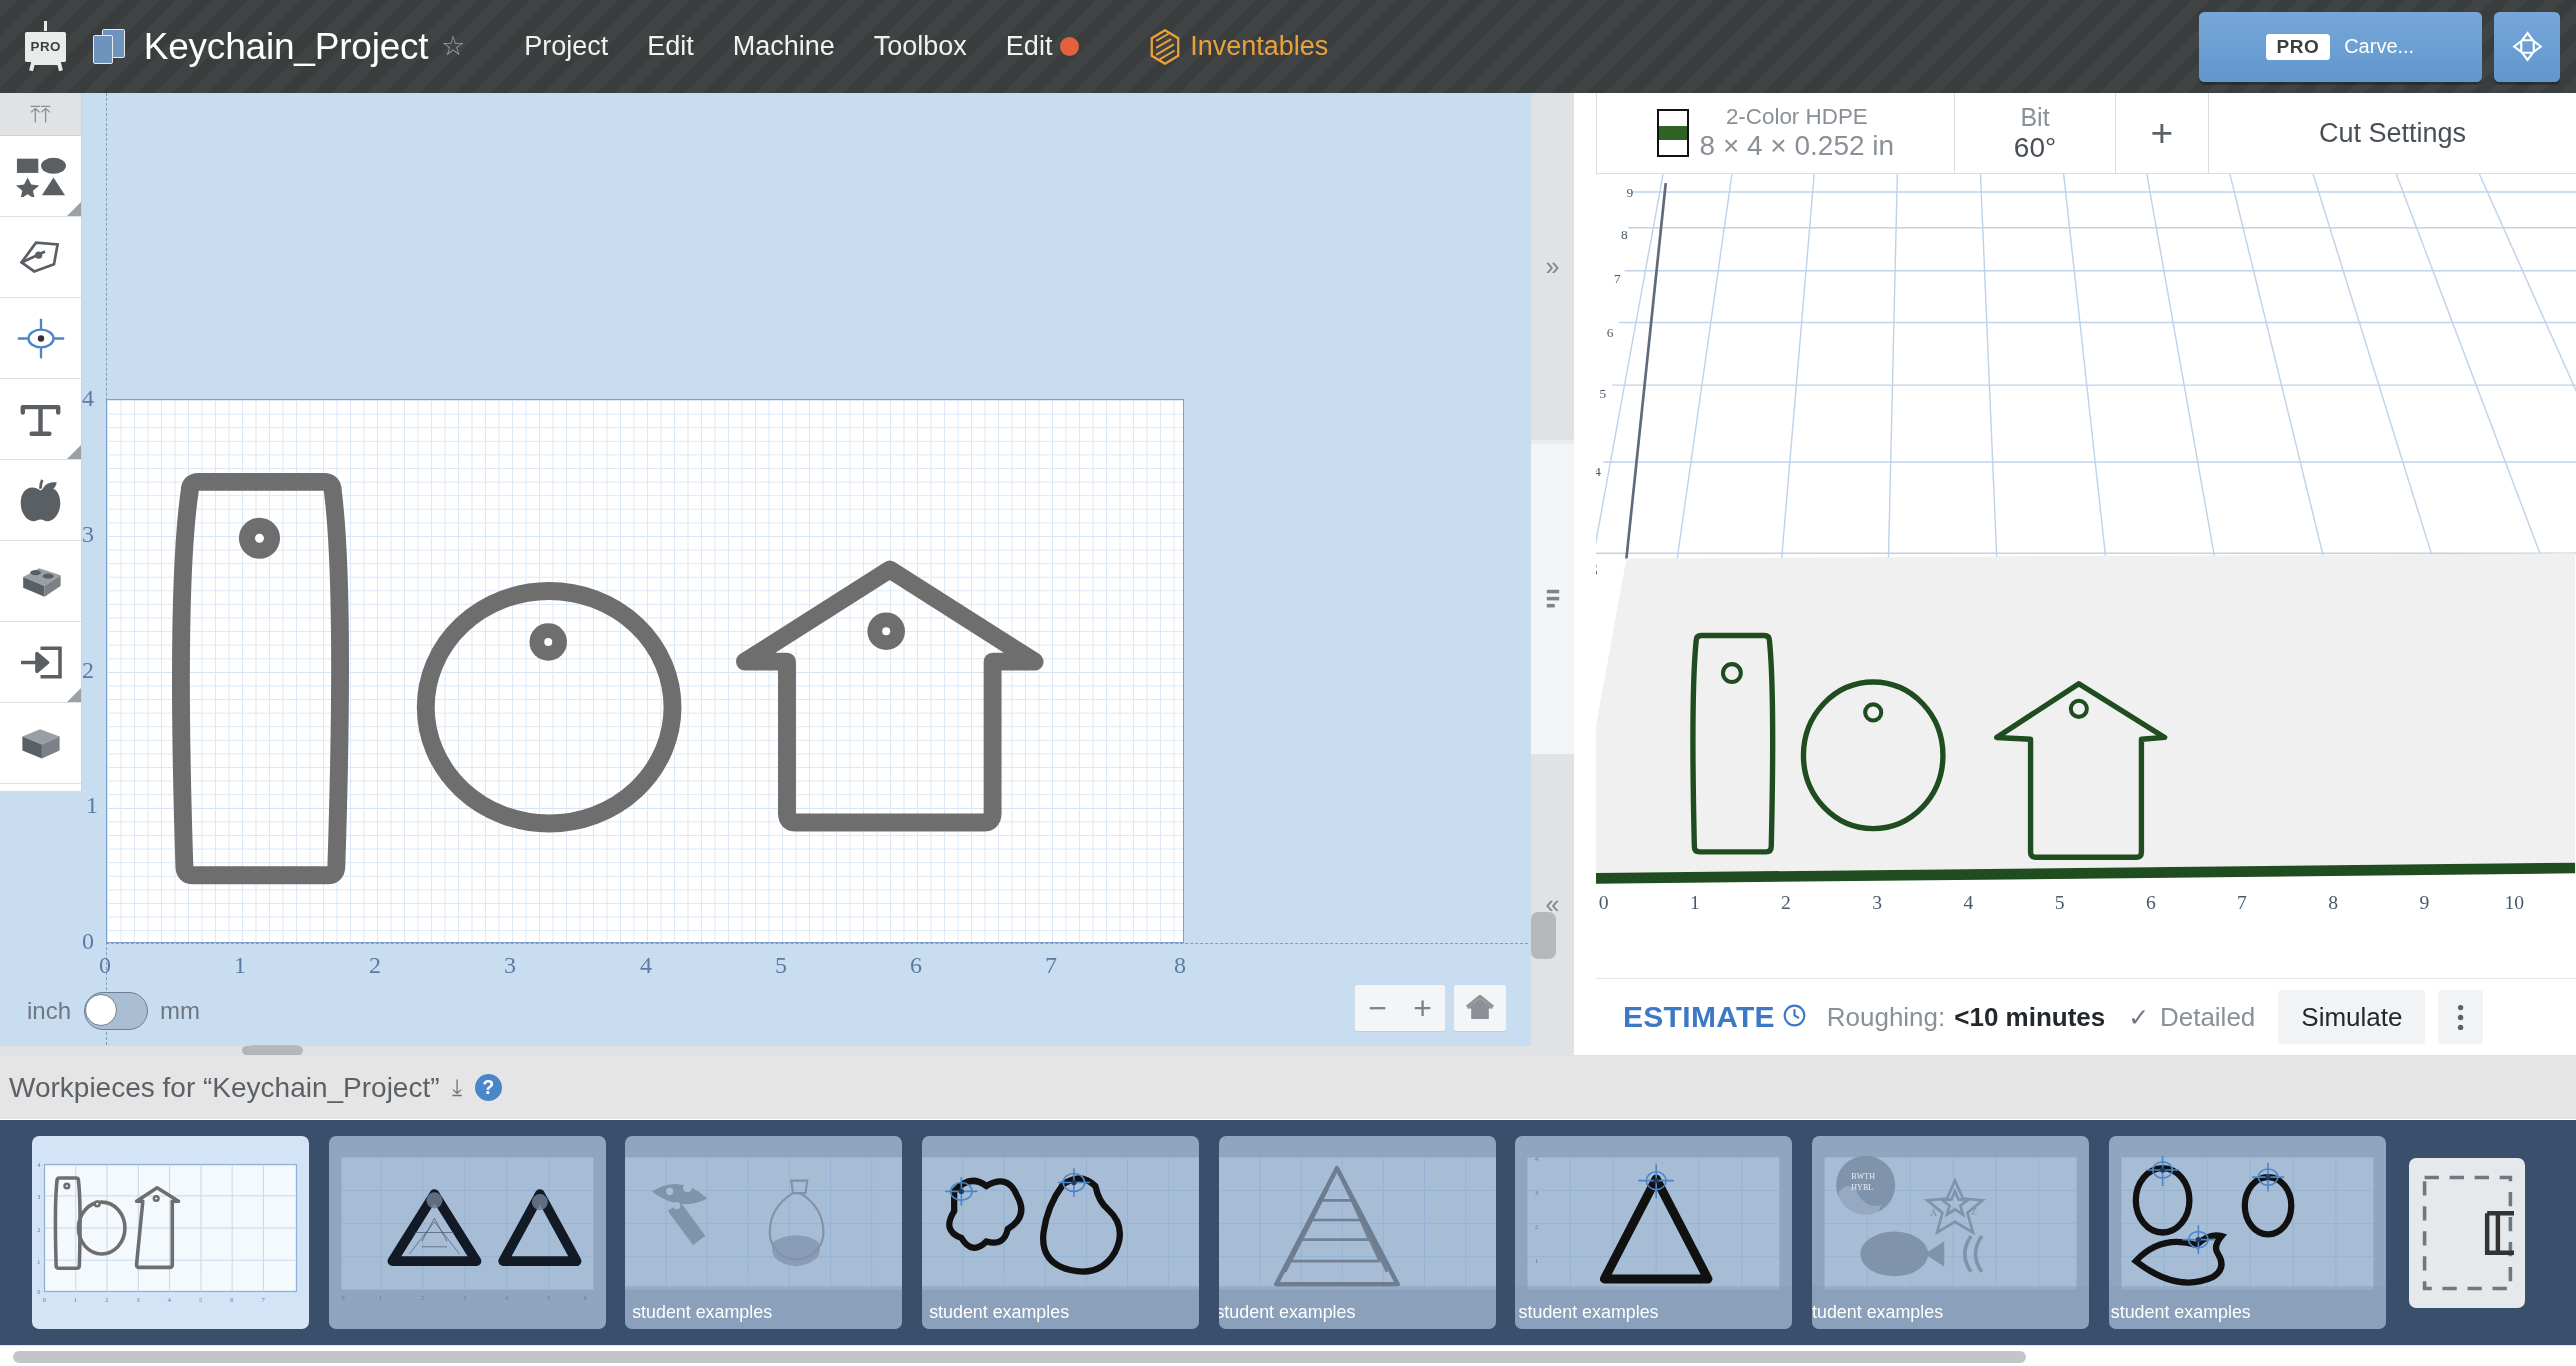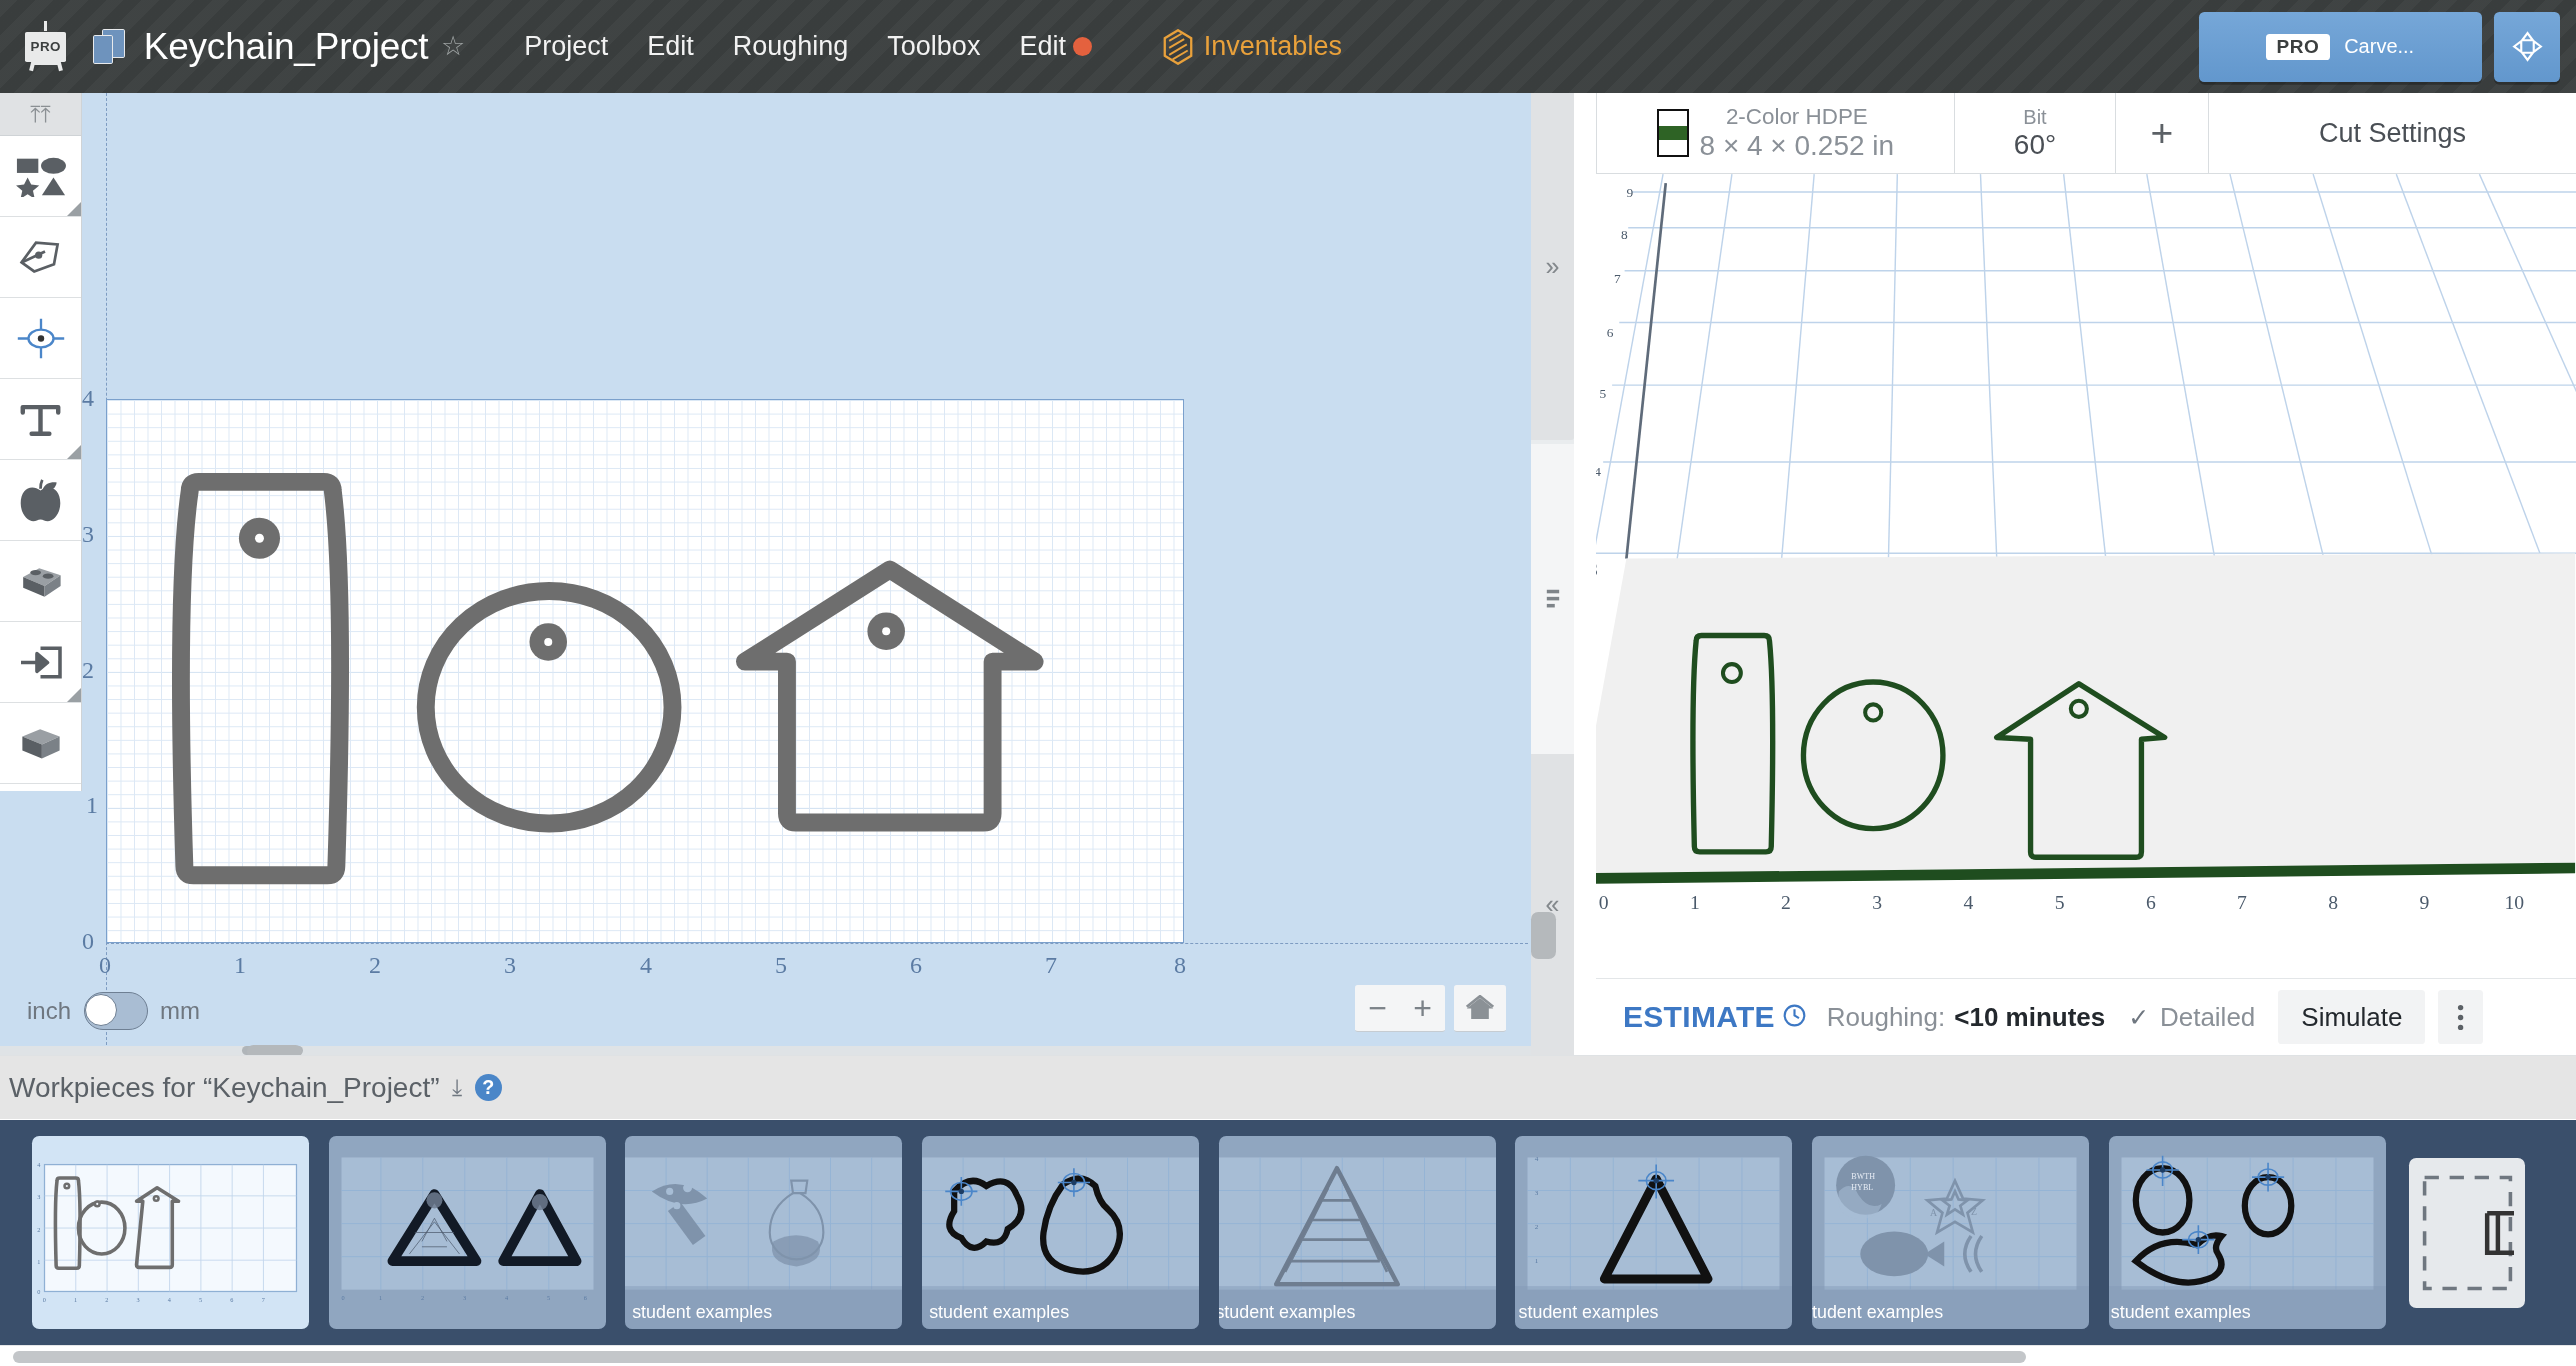--- a/index.html
+++ b/index.html
@@ -186,21 +186,21 @@
   }
   .mat-swatch {
     width:32px; height:48px; border:2.7px solid #111; background:#ffffff; flex:0 0 auto;
     display:flex; flex-direction:column;
   }
   .mat-swatch i { display:block; width:100%; }
   .mat-text { display:flex; flex-direction:column; align-items:center; margin-left:10.7px; }
   .mat-name { color:#8a9097; font-size:22.4px; }
   .mat-dims { color:#8a9097; font-size:28px; }
   .bit-stack { display:flex; flex-direction:column; align-items:center; }
-  .bit-label { color:#8a9097; font-size:20px; }
+  .bit-label { color:#8a9097; font-size:25px; }
   .bit-val { color:#4a4f55; font-size:28px; }
   .plus-cell { color:#5c6166; font-size:39px; }
   .cut-settings { color:#4a4f55; font-size:27px; }
 
   #viewer { position:absolute; left:0; top:81px; width:980px; height:805px; }
 
   #estimate-bar {
     position:absolute; left:0; bottom:0; width:980px; height:77px;
     display:flex; align-items:center; padding-left:27px; gap:0px;
     border-top:0.9px solid #e3e6e8; background:#ffffff;
@@ -287,21 +287,21 @@
       <div class="doc-back"></div>
       <div class="doc-front"></div>
     </div>
 
     <div id="project-title">Keychain_Project</div>
     <div class="star-icon">☆</div>
 
     <div id="menu">
       <div class="menu-item">Project</div>
       <div class="menu-item">Edit</div>
-      <div class="menu-item">Roughing</div>
+      <div class="menu-item">Machine</div>
       <div class="menu-item">Toolbox</div>
       <div style="display:flex;align-items:center;">
         <div class="menu-item">Edit</div>
         <div class="status-dot"></div>
       </div>
       <div class="inv-group">
         <svg class="inv-logo" viewBox="0 0 34 40">
           <path d="M17 1 L32 10 L32 30 L17 39 L2 30 L2 10 Z" fill="none" stroke="#e9a13b" stroke-width="2.6"></path>
           <path d="M7 13 L21 5" stroke="#e9a13b" stroke-width="2.2" fill="none"></path>
           <path d="M7 21 L24 11" stroke="#e9a13b" stroke-width="2.2" fill="none"></path>

